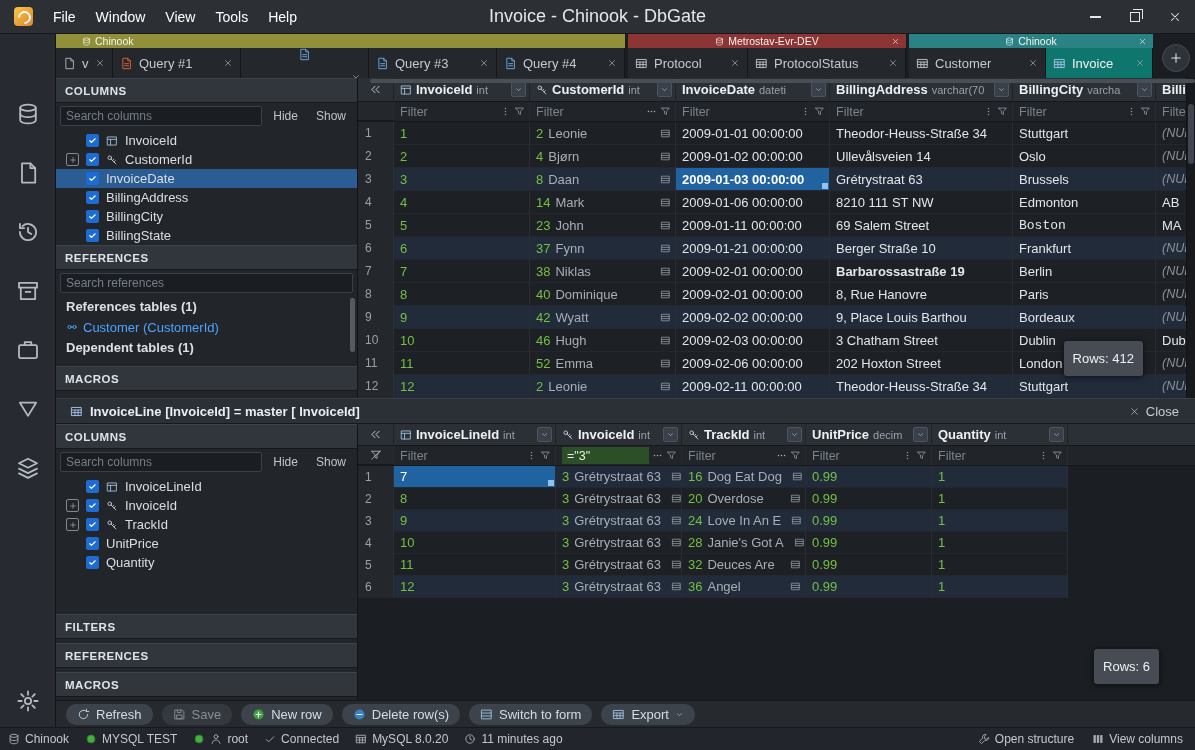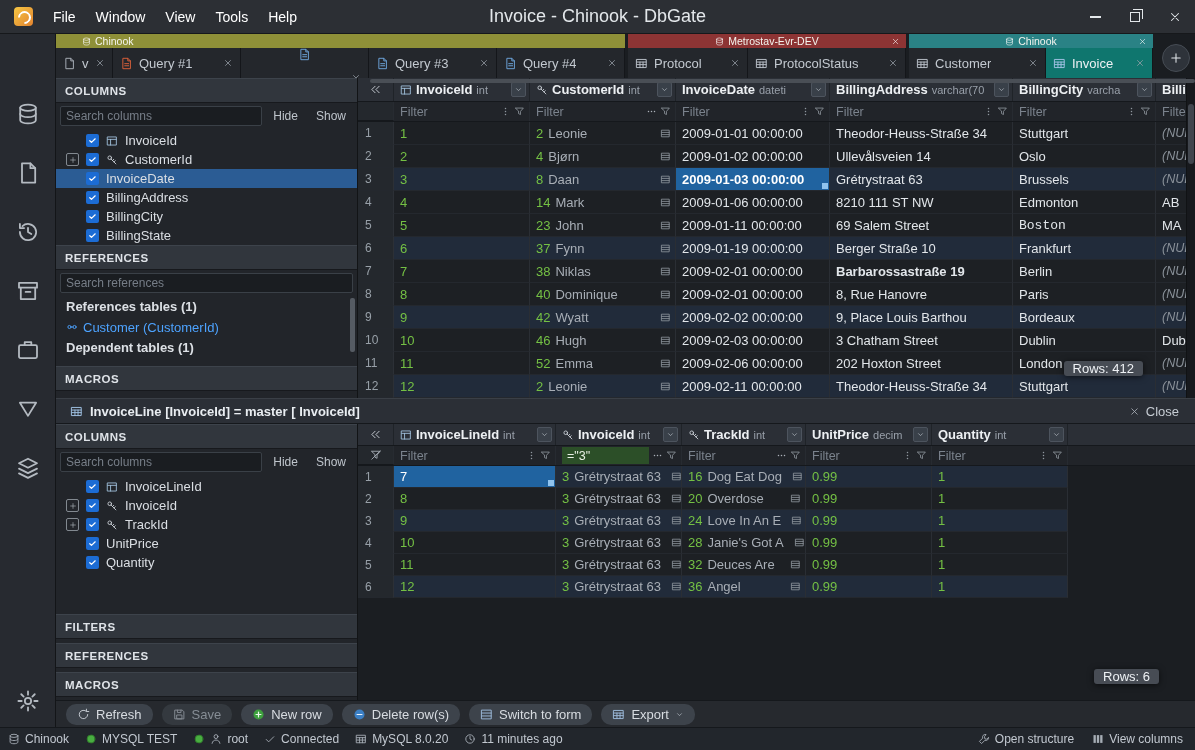--- a/index.html
+++ b/index.html
@@ -92,21 +92,21 @@
   .rownum{justify-content:flex-start;padding-left:7px;font-size:12px;color:#98a0a8;border-right:1px solid #2c3036;border-bottom:1px solid #24282e;background:#24282d}
   .gdcell{border-right:1px solid #2a2e34;border-bottom:1px solid #24282e;padding:0 4px 0 6px;gap:5px;font-size:13px;background:#1d2024}
   .tinted .gdcell{background:#212b3a}
   .selcell{background:#2063a0 !important}
   .selcell .vtext,.selcell .vnum,.selcell .vlookup{color:#fff}
   .vnum{color:#74c044;white-space:nowrap}
   .vlookup{color:#a8aeb6;white-space:nowrap}
   .vtext{color:#e2e6ea;white-space:nowrap}
   .vnull{color:#8a9199;font-style:italic;font-size:12.5px;white-space:nowrap}
   .fillhandle{position:absolute;right:1px;bottom:1px;width:6px;height:6px;background:#8fc3ee}
-  .rows-badge{position:absolute;background:#474c54;color:#eef1f4;font-size:13px;padding:0 9px;border-radius:3px;box-shadow:0 1px 6px rgba(0,0,0,.6);white-space:nowrap}
+  .rows-badge{position:absolute;background:#474c54;color:#eef1f4;font-size:13px;padding:10px 9px;border-radius:3px;box-shadow:0 1px 6px rgba(0,0,0,.6);white-space:nowrap}
   .vscroll{position:absolute;right:0;top:0;bottom:0;width:9px;background:#17191d;border-left:1px solid #101214}
   .vthumb{position:absolute;top:26px;left:1px;right:1px;height:60px;background:#41464e;border-radius:4px;display:block}
 
   
   .toolbar{height:27px;flex:none;background:#26292e;border-top:1px solid #15181c;display:flex;align-items:center;gap:9px;padding-left:10px}
   .tb-btn{height:21px;border-radius:10px;background:#3d434b;display:flex;align-items:center;gap:6px;padding:0 11px;font-size:13px;color:#d8dce1;white-space:nowrap}
   .tb-btn.disabled{background:#34393f;color:#868d95}
   .statusbar{height:23px;flex:none;background:#22262c;border-top:1px solid #15181c;display:flex;align-items:center;padding:0 12px 0 8px;font-size:12px;color:#c2c8d0}
   .sb-left{display:flex;align-items:center;gap:16px;min-width:0}
   .sb-right{margin-left:auto;display:flex;align-items:center;gap:18px}
@@ -756,21 +756,21 @@
                   <div class="gcell gdcell" style="width: 146px;">
                     <span class="vnum">37</span>
                     <span class="vlookup">Fynn</span>
                     <span class="hspace"></span>
                     <svg class="ic" width="11" height="11" viewBox="0 0 16 16" fill="none" stroke="currentColor" stroke-width="1.2" stroke-linecap="round" stroke-linejoin="round" style="color:#8f969e">
                       <rect x="2.6" y="3.2" width="10.8" height="9.6"></rect>
                       <path d="M2.6 6.4h10.8M2.6 9.6h10.8"></path>
                     </svg>
                   </div>
                   <div class="gcell gdcell" style="width: 154px;">
-                    <span class="vtext">2009-01-19 00:00:00</span>
+                    <span class="vtext">2009-01-21 00:00:00</span>
                   </div>
                   <div class="gcell gdcell" style="width: 183px;">
                     <span class="vtext">Berger Straße 10</span>
                   </div>
                   <div class="gcell gdcell" style="width: 143px;">
                     <span class="vtext">Frankfurt</span>
                   </div>
                   <div class="gcell gdcell" style="width: 80px;">
                     <span class="vnull">(NULL)</span>
                   </div>

